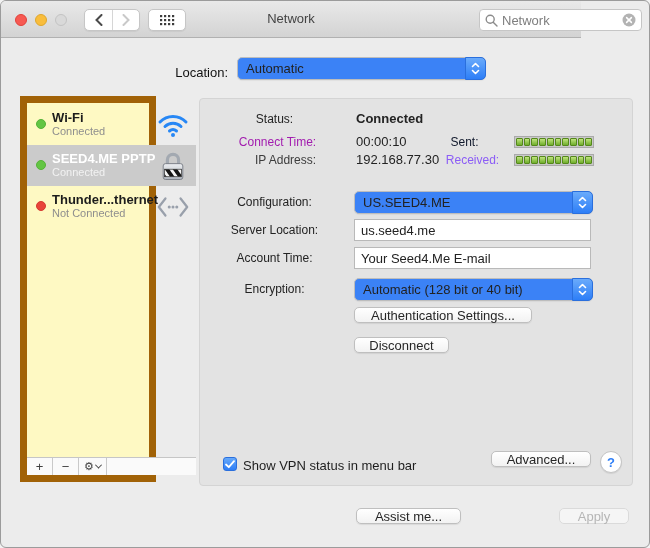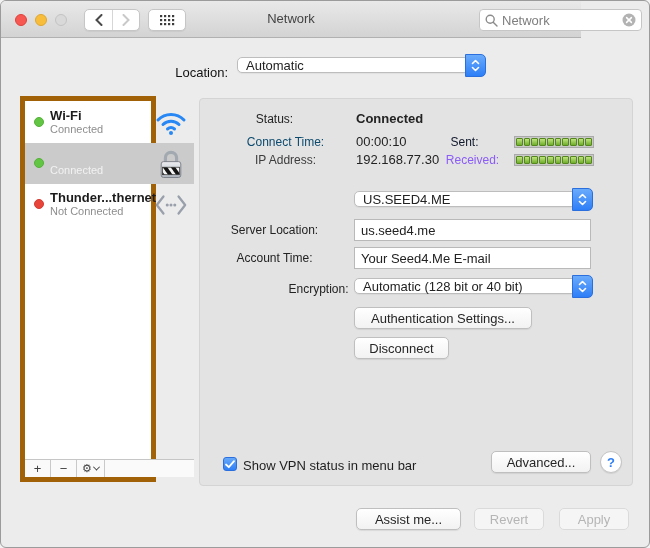--- a/index.html
+++ b/index.html
@@ -39,35 +39,35 @@
     display:flex; align-items:center; padding:0 5px;
   }
   #search-input {
     flex:1; border:none; outline:none; font-size:13px; color:#7e7e7e;
     font-family:"Liberation Sans", sans-serif; background:transparent; min-width:0; margin-left:4px;
   }
 
   
   #location-label { left:100px; top:60px; width:127px; text-align:right; font-size:13px; color:#111; }
   .popup {
-    position:absolute; height:16px; background:#ffffff; border:1px solid #bdbdbd; border-radius:5px;
+    position:absolute; height:23px; background:#3b82f6; border:1px solid #bdbdbd; border-radius:5px;
     display:flex; align-items:center; box-shadow:0 1px 1px rgba(0,0,0,.05);gap:26px;
   }
   .popup .popup-text { flex:1; font-size:13px; color:#222; padding-left:8px; white-space:nowrap; overflow:hidden; }
   .popup .popup-cap {
     width:21px; height:23px; margin:-1px -1px -1px 0; border-radius:0 5px 5px 0;
     background:linear-gradient(#6aabfb,#2d7ef7); display:flex; align-items:center; justify-content:center;
     border:1px solid #2a6fdd;
   }
   #location-popup { left:236px; top:56px; width:249px; }
 
   
   #sidebar {
     position:absolute; left:19px; top:95px; width:136px; height:386px;
-    background:#ffffff; border:5px solid #a16207;
+    background:#fef9c3; border:7px solid #a16207;
   }
   .svc-row { position:absolute; left:0; width:169px; height:41px; }
   .svc-row.selected { background:#cbcbcb; }
   .svc-dot { position:absolute; left:9px; top:15px; width:10px; height:10px; border-radius:50%; }
   .svc-dot.green { background:#63c544; border:1px solid #55b238; }
   .svc-dot.red   { background:#e8453a; border:1px solid #d63a30; }
   .svc-name { position:absolute; left:25px; top:6px; font-size:13px; font-weight:bold; color:#1c1c1c; white-space:nowrap; }
   .svc-status { position:absolute; left:25px; top:21px; font-size:11px; color:#8e8e8e; }
   .svc-row.selected .svc-name { color:#fff; }
   .svc-row.selected .svc-status { color:#f2f2f2; }
@@ -105,21 +105,21 @@
     flex:1; background:linear-gradient(#c0e47e,#6fae2b); border:1px solid #55881c; border-radius:1px;
   }
 
   .textfield {
     position:absolute; height:22px; background:#fff; border:1px solid #b9b9b9;
     font-size:13px; color:#222; padding:0 6px; outline:none;
     font-family:"Liberation Sans", sans-serif;
   }
 
   .btn {
-    position:absolute; height:22px; border-radius:5px; font-size:13px; color:#262626;
+    position:absolute; height:16px; border-radius:5px; font-size:13px; color:#262626;
     background:linear-gradient(#ffffff,#f2f2f2); border:1px solid #bfbfbf;
     display:flex; align-items:center; justify-content:center;
     box-shadow:0 1px 1px rgba(0,0,0,.08); cursor:default; white-space:nowrap;
   }
   .btn.disabled {
     background:#f5f5f5; border:1px solid #dadada; color:#b5b5b5; box-shadow:none;
   }
 
   #vpn-checkbox {
     position:absolute; left:222px; top:456px; width:14px; height:14px; border-radius:3px;
@@ -215,20 +215,21 @@
           <path d="M3 10 A 18 18 0 0 1 29 10" stroke="#2787f5" stroke-width="3" fill="none" stroke-linecap="round"></path>
           <path d="M8 14.5 A 11.5 11.5 0 0 1 24 14.5" stroke="#2787f5" stroke-width="3" fill="none" stroke-linecap="round"></path>
           <path d="M12.5 19 A 5.5 5.5 0 0 1 19.5 19" stroke="#2787f5" stroke-width="3" fill="none" stroke-linecap="round"></path>
           <circle cx="16" cy="23" r="2" fill="#2787f5"></circle>
         </svg>
       </div>
     </div>
 
     <div class="svc-row selected" style="top:42px;">
       <div class="svc-dot green"></div>
+      <div class="svc-name">SEED4.ME PPTP</div>
       <div class="svc-status">Connected</div>
       <div class="svc-icon">
         <svg width="28" height="33" viewBox="0 0 30 34">
           <defs>
             <linearGradient id="lockbody" x1="0" y1="0" x2="0" y2="1">
               <stop offset="0" stop-color="#eceef1"></stop>
                 <stop offset="1" stop-color="#aeb4bc"></stop>
             </linearGradient>
             <pattern id="stripes" width="7" height="10" patternUnits="userSpaceOnUse" patternTransform="rotate(-35)">
               <rect width="7" height="10" fill="#f4f4f4"></rect>
@@ -270,21 +271,21 @@
       </div>
       <div class="sb-spacer"></div>
     </div>
   </div>
 
   <div id="main-panel"></div>
 
   <div class="abs flabel lh16" style="left:200px; top:110px; width:147px;">Status:</div>
   <div class="abs fvalue lh16" style="left:355px; top:110px; font-weight:bold;">Connected</div>
 
-  <div class="abs flabel lh16" style="left:204px; top:133px; width:147px; color:#0c4a6e;padding-left:14px;">Connect Time:</div>
+  <div class="abs flabel lh16" style="left:196px; top:133px; width:147px; color:#a21caf;padding-left:14px;">Connect Time:</div>
   <div class="abs fvalue lh16" style="left:355px; top:133px;">00:00:10</div>
 
   <div class="abs flabel lh16" style="left:200px; top:151px; width:147px; color:#3c3c3c;margin-left:11px;">IP Address:</div>
   <div class="abs fvalue lh16" style="left:355px; top:151px;">192.168.77.30</div>
 
   <div class="abs flabel lh16" style="left:420px; top:133px; width:87px; color:#0f172a;">Sent:</div>
   <div class="meter" style="left:513px; top:135px;">
       <span></span>
       <span></span>
       <span></span>
@@ -304,37 +305,38 @@
       <span></span>
       <span></span>
       <span></span>
       <span></span>
       <span></span>
       <span></span>
       <span></span>
       <span></span>
     </div>
 
+  <div class="abs flabel lh22" style="left:200px; top:190px; width:147px;">Configuration:</div>
   <div class="popup" style="left:353px; top:190px; width:239px;">
     <div class="popup-text">US.SEED4.ME</div>
     <div class="popup-cap">
       <svg width="9" height="13" viewBox="0 0 9 13">
           <path d="M1.5 4.5 L4.5 1.5 L7.5 4.5" stroke="#fff" stroke-width="1.6" fill="none" stroke-linecap="round" stroke-linejoin="round"></path>
           <path d="M1.5 8.5 L4.5 11.5 L7.5 8.5" stroke="#fff" stroke-width="1.6" fill="none" stroke-linecap="round" stroke-linejoin="round"></path>
         </svg>
     </div>
   </div>
 
   <div class="abs flabel lh22" style="left:200px; top:218px; width:147px;">Server Location:</div>
   <input class="textfield" style="left: 353px; top: 218px; width: 237px;" value="us.seed4.me">
 
   <div class="abs flabel lh22" style="left:200px; top:246px; width:147px;">Account Time:</div>
   <input class="textfield" style="left: 353px; top: 246px; width: 237px;" value="Your Seed4.Me E-mail">
 
-  <div class="abs flabel lh22" style="left:200px; top:277px; width:147px;margin-left:44px;">Encryption:</div>
+  <div class="abs flabel lh22" style="left:200px; top:277px; width:147px;">Encryption:</div>
   <div class="popup" style="left:353px; top:277px; width:239px;">
     <div class="popup-text">Automatic (128 bit or 40 bit)</div>
     <div class="popup-cap">
       <svg width="9" height="13" viewBox="0 0 9 13">
           <path d="M1.5 4.5 L4.5 1.5 L7.5 4.5" stroke="#fff" stroke-width="1.6" fill="none" stroke-linecap="round" stroke-linejoin="round"></path>
           <path d="M1.5 8.5 L4.5 11.5 L7.5 8.5" stroke="#fff" stroke-width="1.6" fill="none" stroke-linecap="round" stroke-linejoin="round"></path>
         </svg>
     </div>
   </div>
 
@@ -347,16 +349,15 @@
     </svg>
   </div>
   <div class="abs fvalue" id="vpn-checkbox-label">Show VPN status in menu bar</div>
 
   <div class="btn" style="left:490px; top:450px; width:100px;">Advanced...</div>
   <div id="help-button">
       <span>?</span>
     </div>
 
   <div class="btn" style="left:355px; top:507px; width:105px;">Assist me...</div>
-  <div class="btn disabled" style="left:473px; top:507px; width:70px;">Revert</div>
   <div class="btn disabled" style="left:558px; top:507px; width:70px;">Apply</div>
 
 </div>
 
 </body></html>

